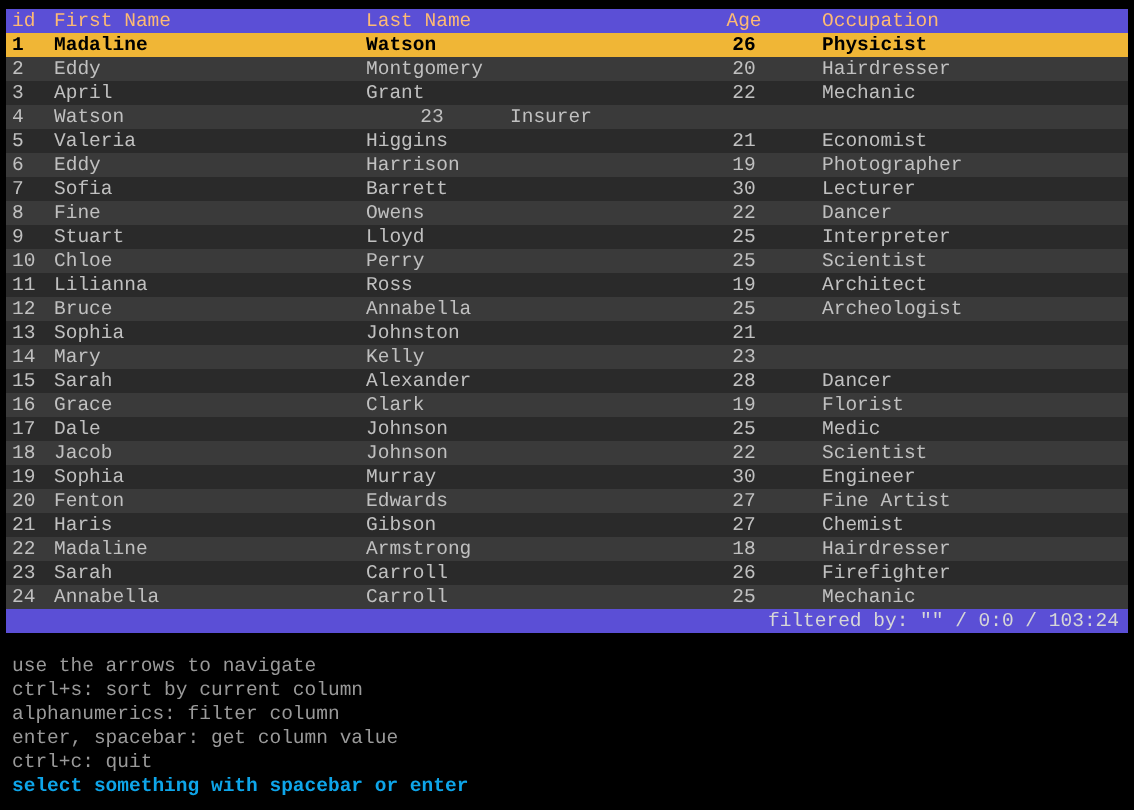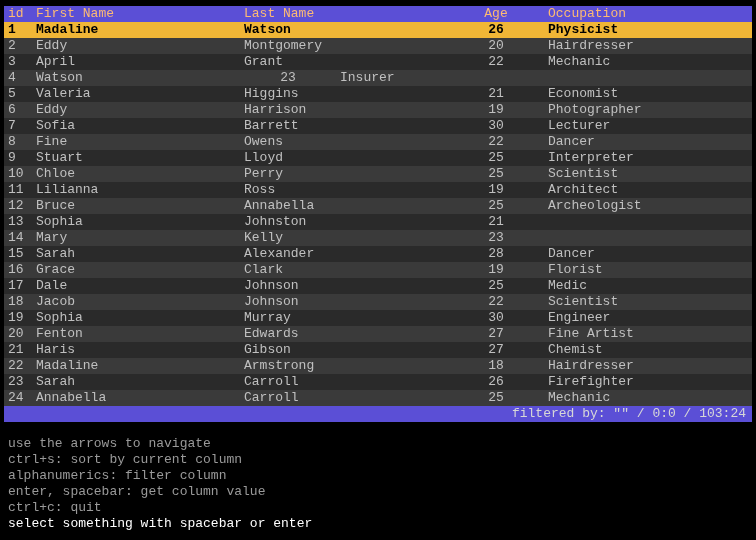--- a/index.html
+++ b/index.html
@@ -52,22 +52,22 @@
     margin-top: 14px;
     padding: 0 4px;
     display: flex;
     flex-direction: column;
   }
   .help-left {
     width: 376px;
     color: #9a9a9a;
   }
   .help-right {
-    color: #ffffff;
-    font-weight: normal;
+    color: #0ea5e9;
+    font-weight: bold;
   }
   .help-line { white-space: pre; }
 </style>
 </head>
 <body>
 
 <div class="screen">
 
   <div class="header-row">
     <div class="col-id">id</div>

